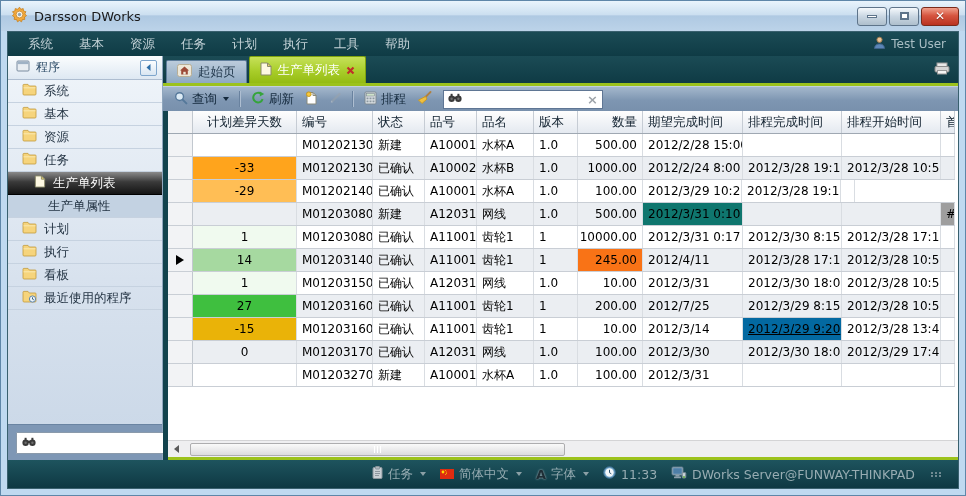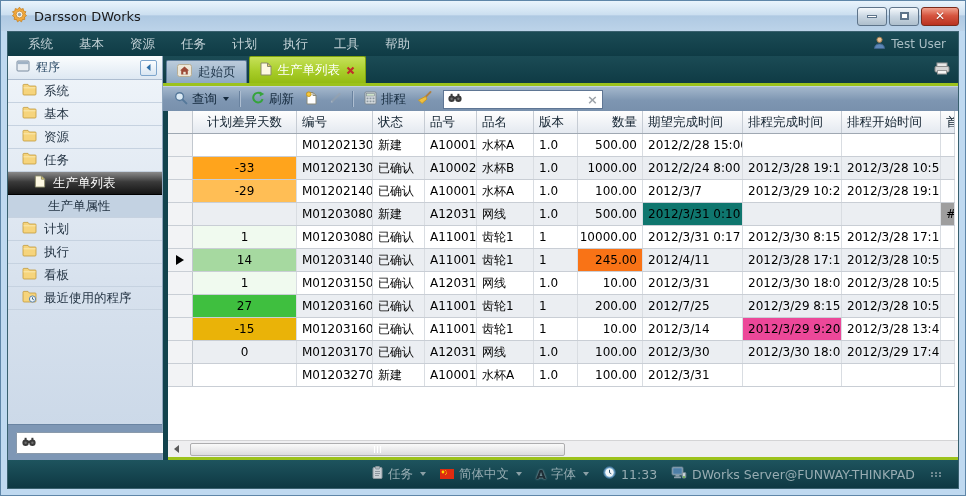--- a/index.html
+++ b/index.html
@@ -435,21 +435,20 @@
                   <div class="td" style="width: 14px; flex: 0 0 14px; background: rgb(235, 238, 242);"></div>
                 </div><div class="trow body-row">
                   <div class="td rowhdr"></div>
                   <div class="td" style="width: 104px; flex: 0 0 104px; justify-content: center; background: rgb(255, 190, 85);">-29</div>
                   <div class="td" style="width: 76px; flex: 0 0 76px; background: rgb(255, 255, 255);">M012021401</div>
                   <div class="td" style="width: 52px; flex: 0 0 52px; background: rgb(255, 255, 255);">已确认</div>
                   <div class="td" style="width: 52px; flex: 0 0 52px; background: rgb(255, 255, 255);">A10001</div>
                   <div class="td" style="width: 57px; flex: 0 0 57px; background: rgb(255, 255, 255);">水杯A</div>
                   <div class="td" style="width: 44px; flex: 0 0 44px; background: rgb(255, 255, 255);">1.0</div>
                   <div class="td" style="width: 65px; flex: 0 0 65px; justify-content: flex-end; background: rgb(255, 255, 255);">100.00</div>
-                  <div class="td" style="width: 100px; flex: 0 0 100px; background: rgb(255, 255, 255);">2012/3/7</div>
                   <div class="td" style="width: 99px; flex: 0 0 99px; background: rgb(255, 255, 255);">2012/3/29 10:20</div>
                   <div class="td" style="width: 99px; flex: 0 0 99px; background: rgb(255, 255, 255);">2012/3/28 19:10</div>
                   <div class="td" style="width: 14px; flex: 0 0 14px; background: rgb(255, 255, 255);"></div>
                 </div><div class="trow body-row">
                   <div class="td rowhdr"></div>
                   <div class="td" style="width: 104px; flex: 0 0 104px; justify-content: center; background: rgb(235, 238, 242);"></div>
                   <div class="td" style="width: 76px; flex: 0 0 76px; background: rgb(235, 238, 242);">M012030801</div>
                   <div class="td" style="width: 52px; flex: 0 0 52px; background: rgb(235, 238, 242);">新建</div>
                   <div class="td" style="width: 52px; flex: 0 0 52px; background: rgb(235, 238, 242);">A12031</div>
                   <div class="td" style="width: 57px; flex: 0 0 57px; background: rgb(235, 238, 242);">网线</div>
@@ -516,21 +515,21 @@
                 </div><div class="trow body-row">
                   <div class="td rowhdr"></div>
                   <div class="td" style="width: 104px; flex: 0 0 104px; justify-content: center; background: #eab308;">-15</div>
                   <div class="td" style="width: 76px; flex: 0 0 76px; background: rgb(255, 255, 255);">M012031602</div>
                   <div class="td" style="width: 52px; flex: 0 0 52px; background: rgb(255, 255, 255);">已确认</div>
                   <div class="td" style="width: 52px; flex: 0 0 52px; background: rgb(255, 255, 255);">A11001</div>
                   <div class="td" style="width: 57px; flex: 0 0 57px; background: rgb(255, 255, 255);">齿轮1</div>
                   <div class="td" style="width: 44px; flex: 0 0 44px; background: rgb(255, 255, 255);">1</div>
                   <div class="td" style="width: 65px; flex: 0 0 65px; justify-content: flex-end; background: rgb(255, 255, 255);">10.00</div>
                   <div class="td" style="width: 100px; flex: 0 0 100px; background: rgb(255, 255, 255);">2012/3/14</div>
-                  <div class="td" style="width: 99px; flex: 0 0 99px; background: #ec4899;">2012/3/29 9:20</div>
+                  <div class="td" style="width: 99px; flex: 0 0 99px; background: #0369a1; text-decoration: underline;">2012/3/29 9:20</div>
                   <div class="td" style="width: 99px; flex: 0 0 99px; background: rgb(255, 255, 255);">2012/3/28 13:40</div>
                   <div class="td" style="width: 14px; flex: 0 0 14px; background: rgb(255, 255, 255);"></div>
                 </div><div class="trow body-row">
                   <div class="td rowhdr"></div>
                   <div class="td" style="width: 104px; flex: 0 0 104px; justify-content: center; background: rgb(235, 238, 242);">0</div>
                   <div class="td" style="width: 76px; flex: 0 0 76px; background: rgb(235, 238, 242);">M012031701</div>
                   <div class="td" style="width: 52px; flex: 0 0 52px; background: rgb(235, 238, 242);">已确认</div>
                   <div class="td" style="width: 52px; flex: 0 0 52px; background: rgb(235, 238, 242);">A12031</div>
                   <div class="td" style="width: 57px; flex: 0 0 57px; background: rgb(235, 238, 242);">网线</div>
                   <div class="td" style="width: 44px; flex: 0 0 44px; background: rgb(235, 238, 242);">1.0</div>

